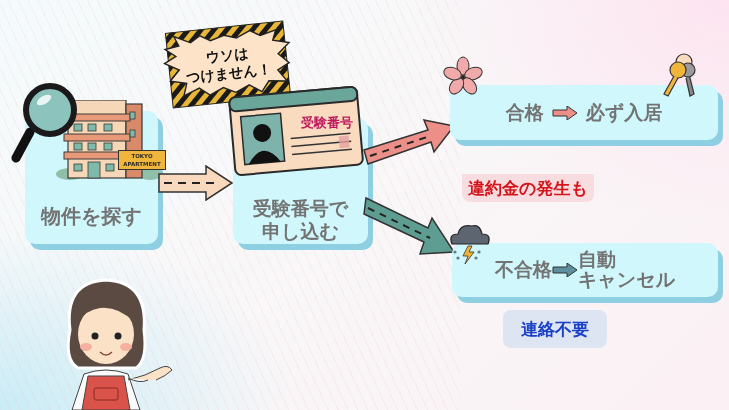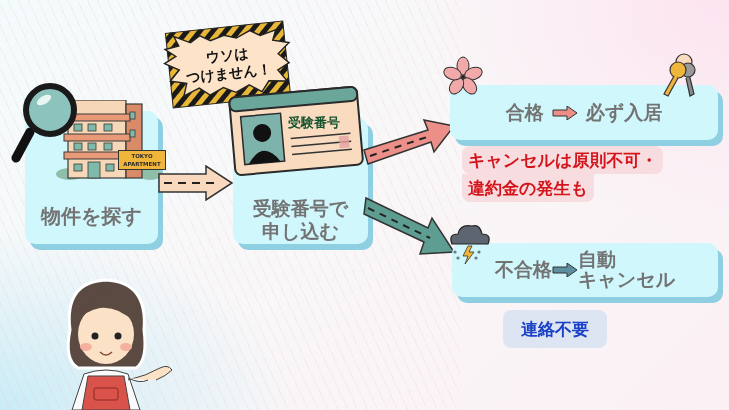--- a/index.html
+++ b/index.html
@@ -52,21 +52,21 @@
   }
   .warn {
     position: absolute; left: 163px; top: 23px; width: 130px; height: 83px;
     transform: rotate(-6deg);
   }
   .warn-text {
     position: absolute; left: 0; top: 0; width: 100%; height: 100%;
     display: flex; align-items: center; justify-content: center;
     font-weight: bold; font-size: 14px; line-height: 1.25; text-align: center; color: #111;
   }
-  .card-label { position: absolute; left: 288px; top: 114px; font-size: 13px; font-weight: bold; color: #14532d; }
+  .card-label { position: absolute; left: 301px; top: 114px; font-size: 13px; font-weight: bold; color: #be185d; }
 </style>
 </head>
 <body>
 
 <div class="stripes"></div>
 
 <div class="box box-search">
   <span>物件を探す</span>
 </div>
 
@@ -180,21 +180,21 @@
 
 <svg class="abs" style="left:660px;top:52px" width="44" height="50" viewBox="0 0 44 50">
   <circle cx="24" cy="10" r="8" fill="#f9dcc0" stroke="#333" stroke-width="1.2"></circle>
   <path d="M28 18 L34 42 L30 44 L26 26" fill="#8a8a8a" stroke="#333" stroke-width="1.2"></path>
   <circle cx="28" cy="18" r="7" fill="#9a9a9a" stroke="#333" stroke-width="1.2"></circle>
   <circle cx="18" cy="18" r="8" fill="#f0b63b" stroke="#333" stroke-width="1.2"></circle>
   <path d="M14 24 L4 42 L8 44 L18 26" fill="#f0b63b" stroke="#333" stroke-width="1.2"></path>
 </svg>
 
 <div class="note-red">
-  <span>キャンセルは原則不可・</span><br>
+  <br>
   <span class="l2">違約金の発生も</span>
 </div>
 
 <div class="box box-fail">
   <span>不合格</span>
   <svg class="arrow-small" viewBox="0 0 26 14">
     <path d="M1 4 H15 V0 L25 7 L15 14 V10 H1 Z" fill="#5e8fa0" stroke="#333" stroke-width="1"></path>
   </svg>
   <div class="stack">
     <span>自動</span>

